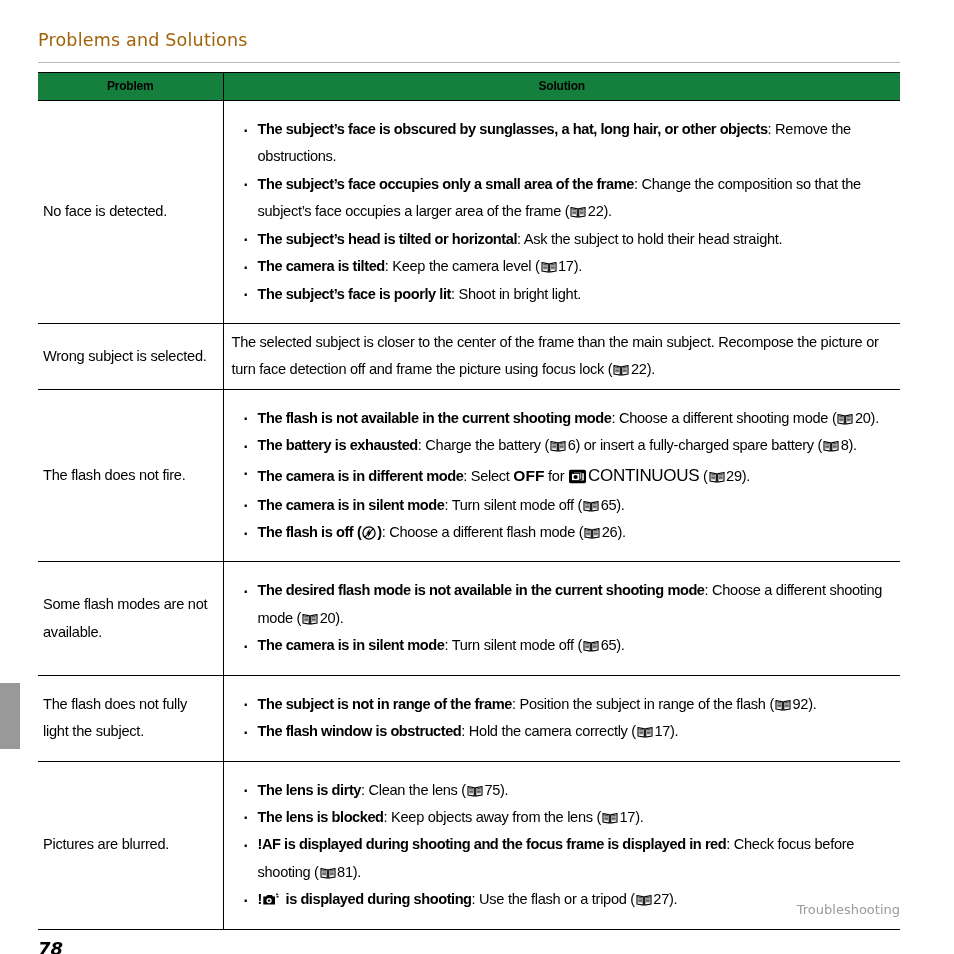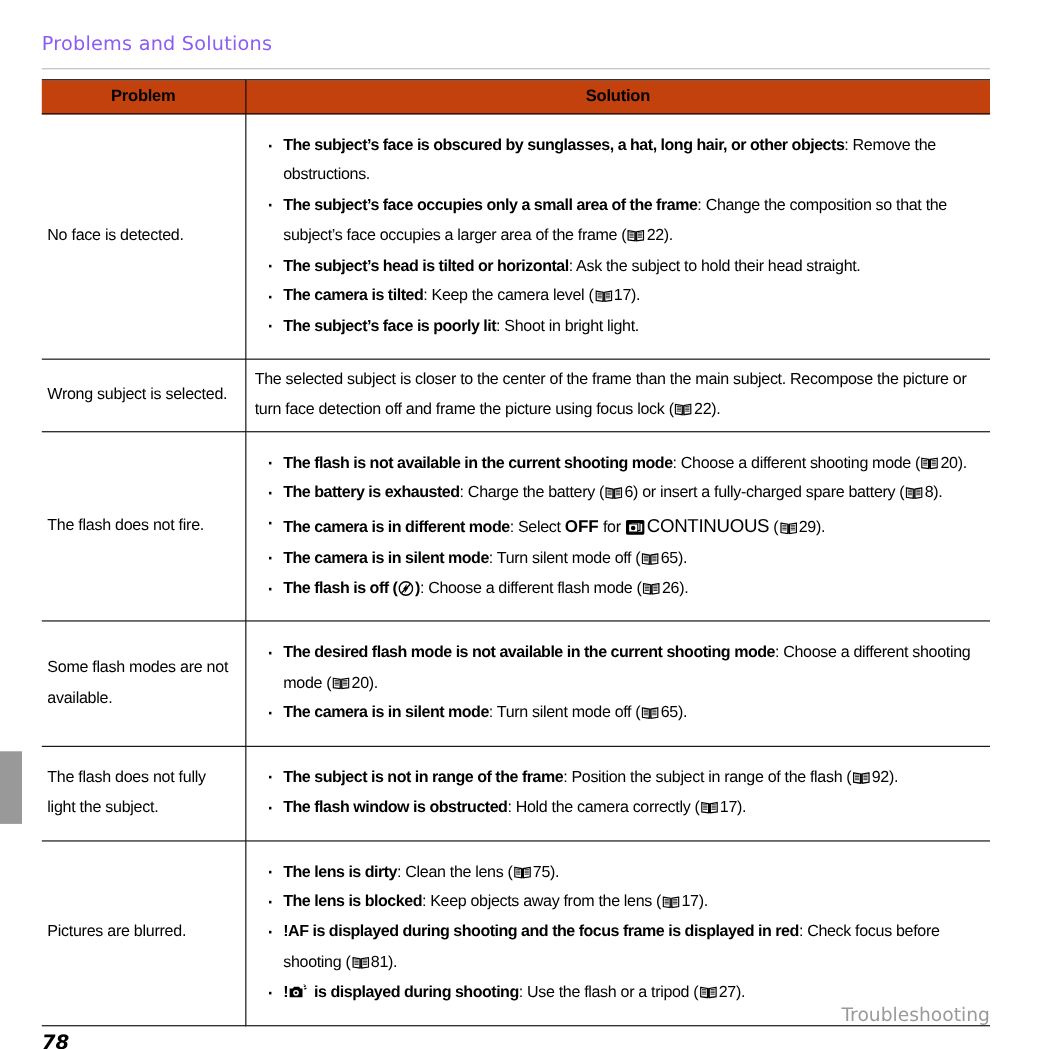--- a/index.html
+++ b/index.html
@@ -18,21 +18,21 @@
 
   
   .page-header {
     position: absolute;
     left: 38px;
     top: 30px;
     width: 862px;
   }
   .page-header .title {
     font-size: 17.5px;
-    color: #8b5cf6;
+    color: #a16207;
     letter-spacing: 0.2px;
     font-family: "DejaVu Sans", sans-serif;
     font-weight: 400;
   }
   .header-rule {
     position: absolute;
     left: 38px;
     top: 62px;
     width: 862px;
     height: 1px;
@@ -58,22 +58,22 @@
   }
   table.tbl {
     border-collapse: collapse;
     width: 862px;
     table-layout: fixed;
   }
   table.tbl col.c1 { width: 185px; }
   table.tbl col.c2 { width: 677px; }
 
   table.tbl thead th {
-    background: #c2410c;
-    font-size: 15px;
+    background: #15803d;
+    font-size: 12px;
     font-weight: bold;
     padding: 6px 0 7px 0;
     border-top: 1.6px solid #000;
     border-bottom: 1.6px solid #000;
     font-family: "Liberation Sans", sans-serif;
     letter-spacing: -0.2px;
   }
   table.tbl thead th.c1h { border-right: 1.1px solid #000; }
 
   table.tbl tbody td {
@@ -168,24 +168,23 @@
     font-size: 18px;
     font-weight: bold;
     font-style: italic;
     font-family: "DejaVu Sans", sans-serif;
     margin-top: 38px;
   }
   .footer .sect {
     position: absolute;
     right: 0px;
     top: 2px;
-    font-size: 17px;
+    font-size: 13px;
     color: #9a9a9a;
     font-family: "DejaVu Sans", sans-serif;
-    margin-top: 11px;
   }
 </style>
 </head>
 <body>
 
 <div class="page-header">
   <div class="title">Problems and Solutions</div>
 </div>
 <div class="header-rule"></div>
 

